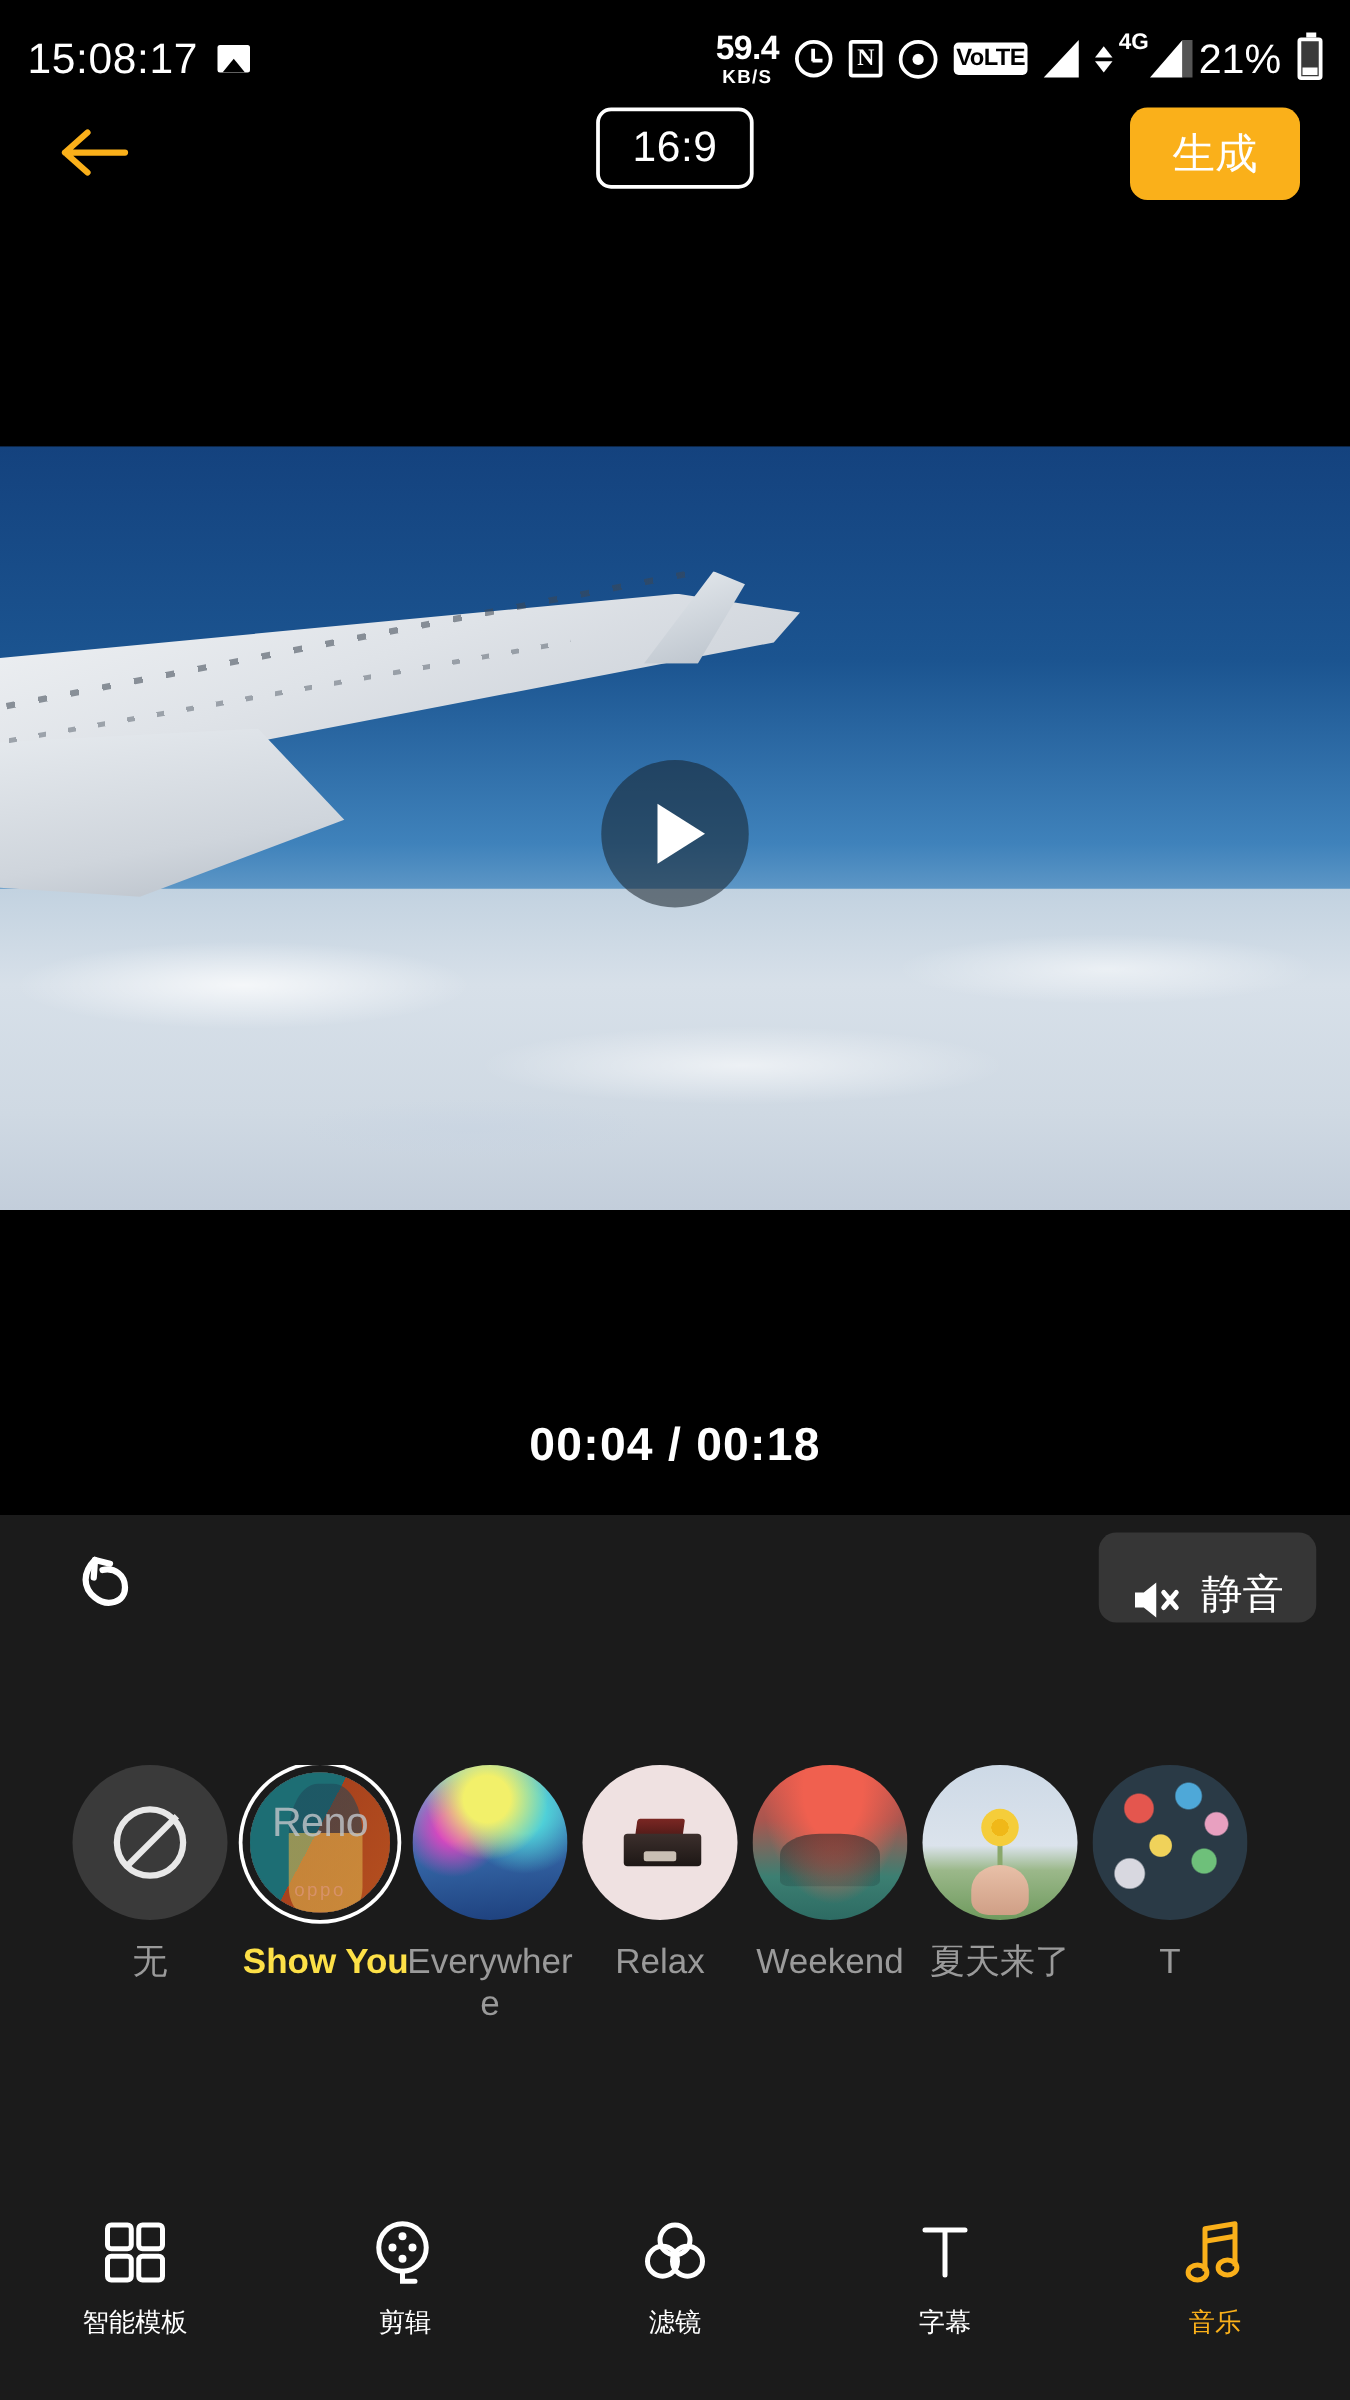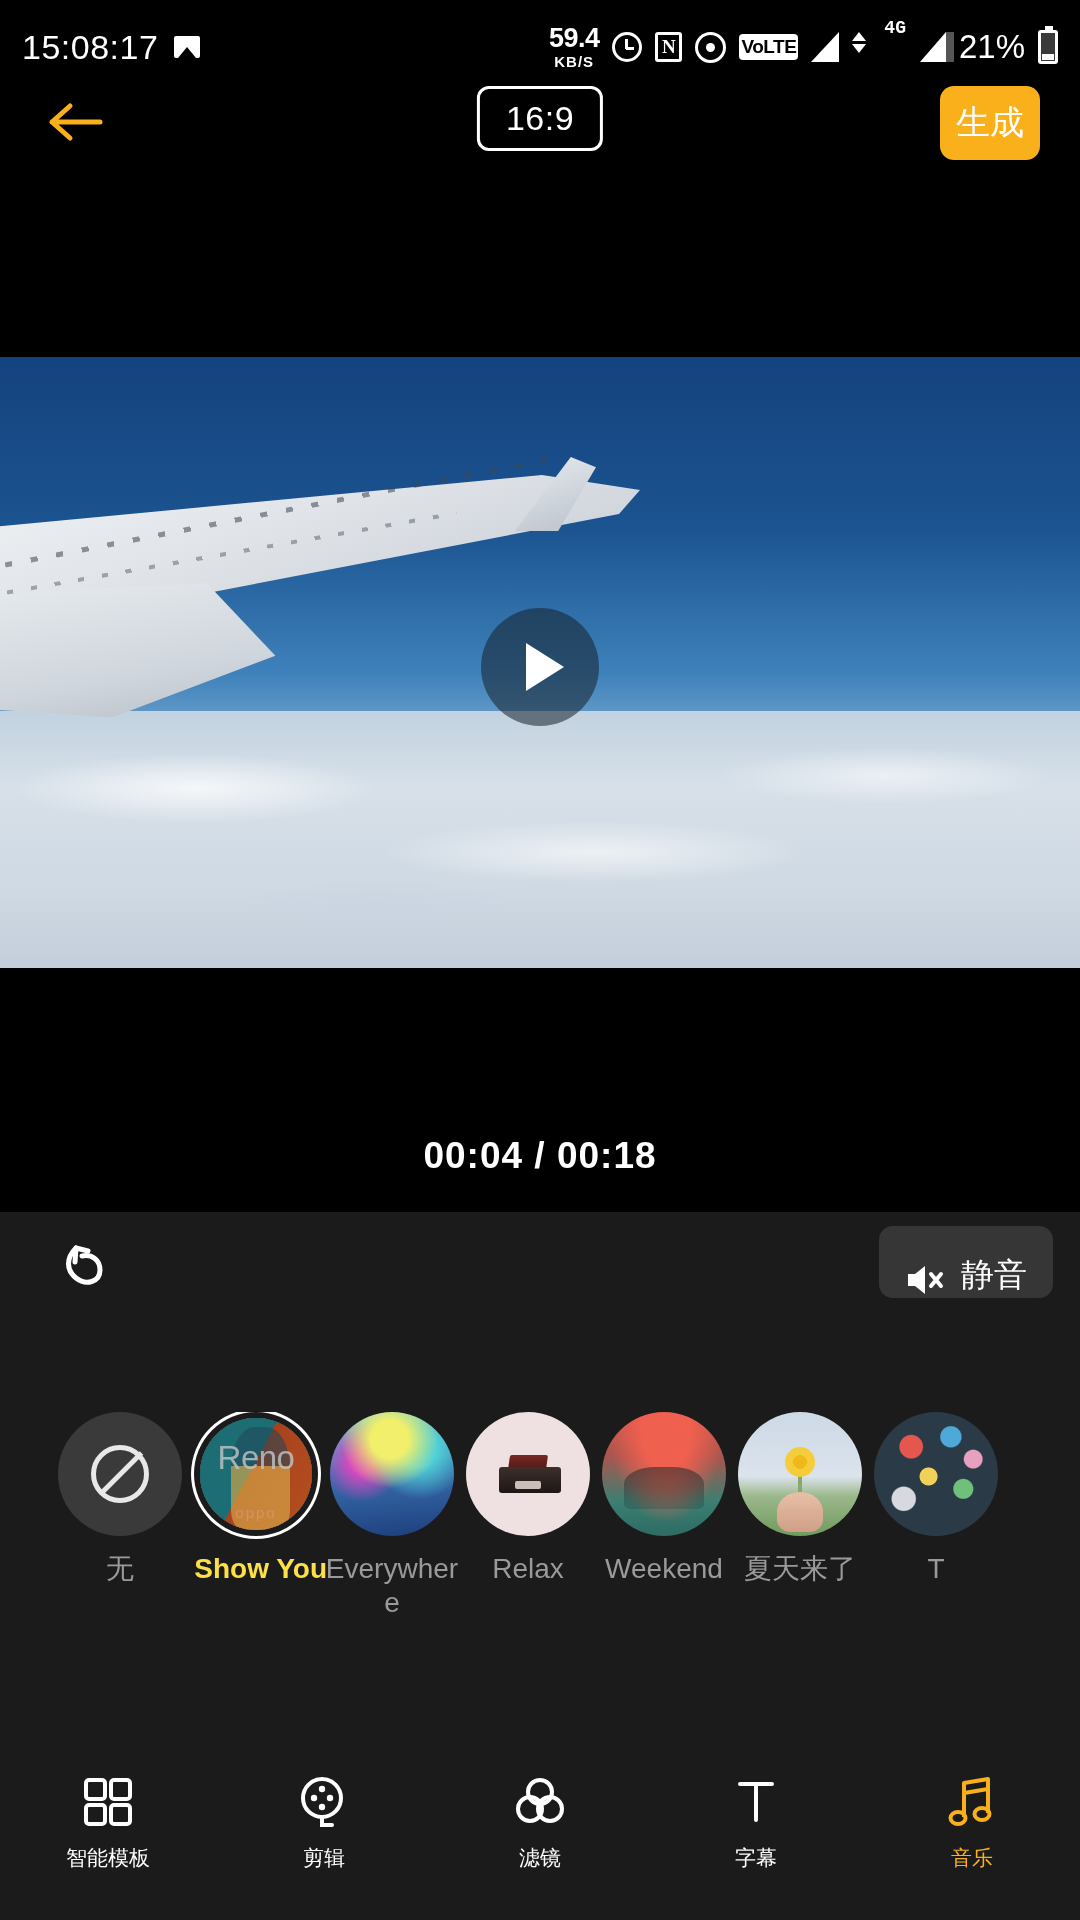--- a/index.html
+++ b/index.html
@@ -26,21 +26,21 @@
   .ico-alarm:after  { content:""; position:absolute; left:11px; top:12px; width:8px; height:3px; background:#fff; }
   .ico-nfc { width:27px; height:30px; border:3px solid #fff; border-radius:3px;
              display:flex; align-items:center; justify-content:center;
              font-size:19px; font-weight:bold; font-family:"Liberation Serif",serif; }
   .ico-cast { width:31px; height:31px; border:3px solid #fff; border-radius:50%; position:relative;
               display:flex; align-items:center; justify-content:center; }
   .ico-cast:before { content:""; width:9px; height:9px; background:#fff; border-radius:50%; }
   .ico-volte { background:#fff; color:#000; font-size:19px; font-weight:bold;
                padding:2px 2px; border-radius:4px; letter-spacing:-.5px; }
   .sig { width:0; height:0; border-left:28px solid transparent; border-bottom:30px solid #fff; }
-  .sig2wrap { display:flex; align-items:flex-start; gap:16px;font-family:Liberation Mono, monospace; }
+  .sig2wrap { display:flex; align-items:center; gap:3px; }
   .updown { display:flex; flex-direction:column; gap:3px; }
   .updown i { display:block; width:0; height:0; border-left:7px solid transparent;
               border-right:7px solid transparent; }
   .updown .u { border-bottom:9px solid #fff; }
   .updown .d { border-top:9px solid #fff; }
   .g4 { font-size:18px; font-weight:bold; position:relative; top:-14px; left:2px; }
   .sig-dim { width:0; height:0; border-left:26px solid transparent; border-bottom:30px solid #fff;
              position:relative; }
   .sig-dim:after { content:""; position:absolute; left:0; bottom:-30px; width:8px; height:30px;
                    background:#555; }
@@ -51,21 +51,21 @@
   .batt:after { content:""; position:absolute; left:1px; right:1px; bottom:1px; height:22%; background:#fff; }
 
   
   .toolbar { position:absolute; top:86px; left:0; width:1080px; height:90px;
              display:flex; align-items:flex-start; padding:0 40px; }
   .back-btn { width:72px; height:72px; display:flex; align-items:center; justify-content:center; cursor:pointer; }
   .ratio-badge { position:absolute; left:50%; transform:translateX(-50%);
                  border:3px solid #fff; border-radius:12px; padding:10px 26px;
                  font-size:34px; letter-spacing:.5px; cursor:pointer; }
   .gen-btn { margin-left:auto; background:#FAB01A; color:#fff; border:none;
-             font-size:34px; padding:14px 16px; border-radius:14px; cursor:pointer;
+             font-size:34px; padding:14px 34px; border-radius:14px; cursor:pointer;
              font-family:"Liberation Sans",sans-serif; }
 
   
   .video-stage { position:absolute; top:357px; left:0; width:1080px; height:611px; overflow:hidden; }
   .sky { position:absolute; inset:0;
          background:linear-gradient(to bottom,#14427e 0%,#1b5490 28%,#3f82bb 52%,#8fb9d8 68%,
                     #c9d8e4 77%,#dbe4ec 86%,#cdd8e3 100%); }
   .cloudfloor { position:absolute; left:0; right:0; bottom:0; height:42%;
                 background:linear-gradient(to bottom,#c2d2e0 0%,#d7e0e9 30%,#cfd9e3 70%,#c3cedb 100%); }
   .cloudfloor:before { content:""; position:absolute; inset:0;

